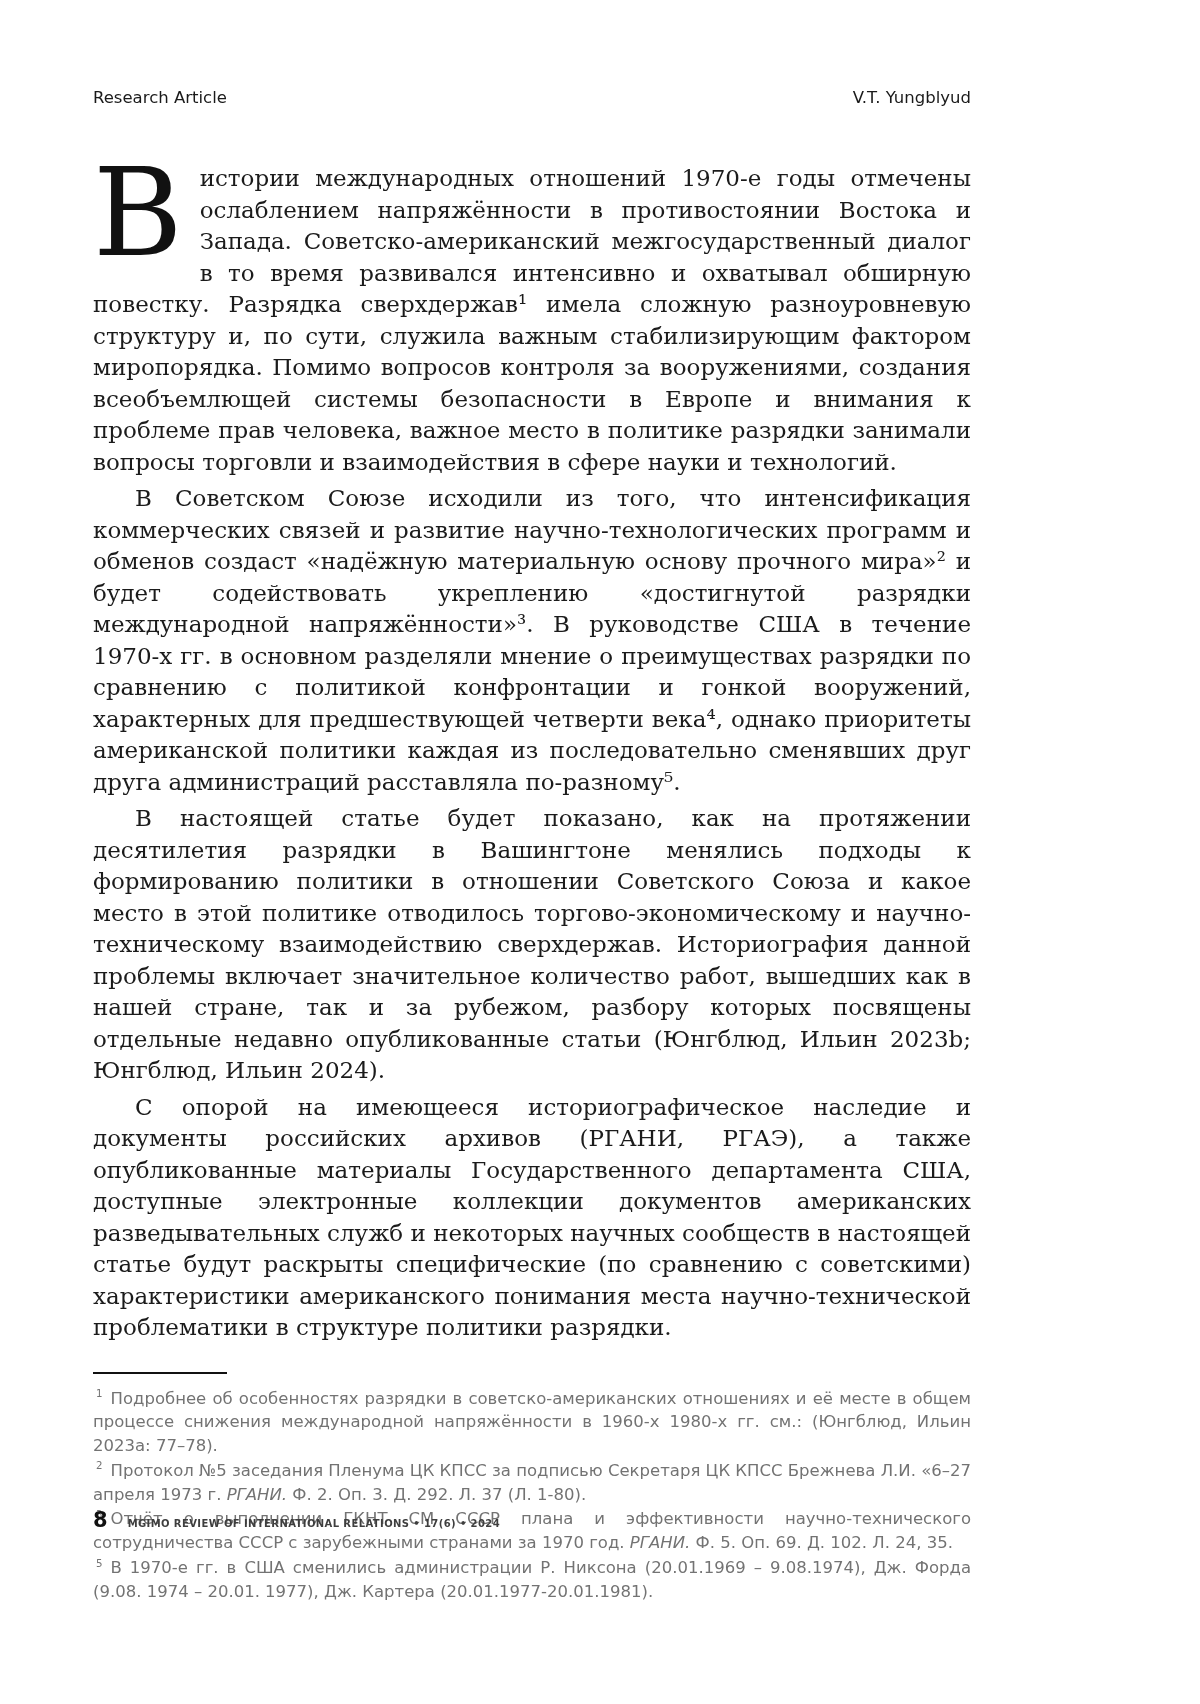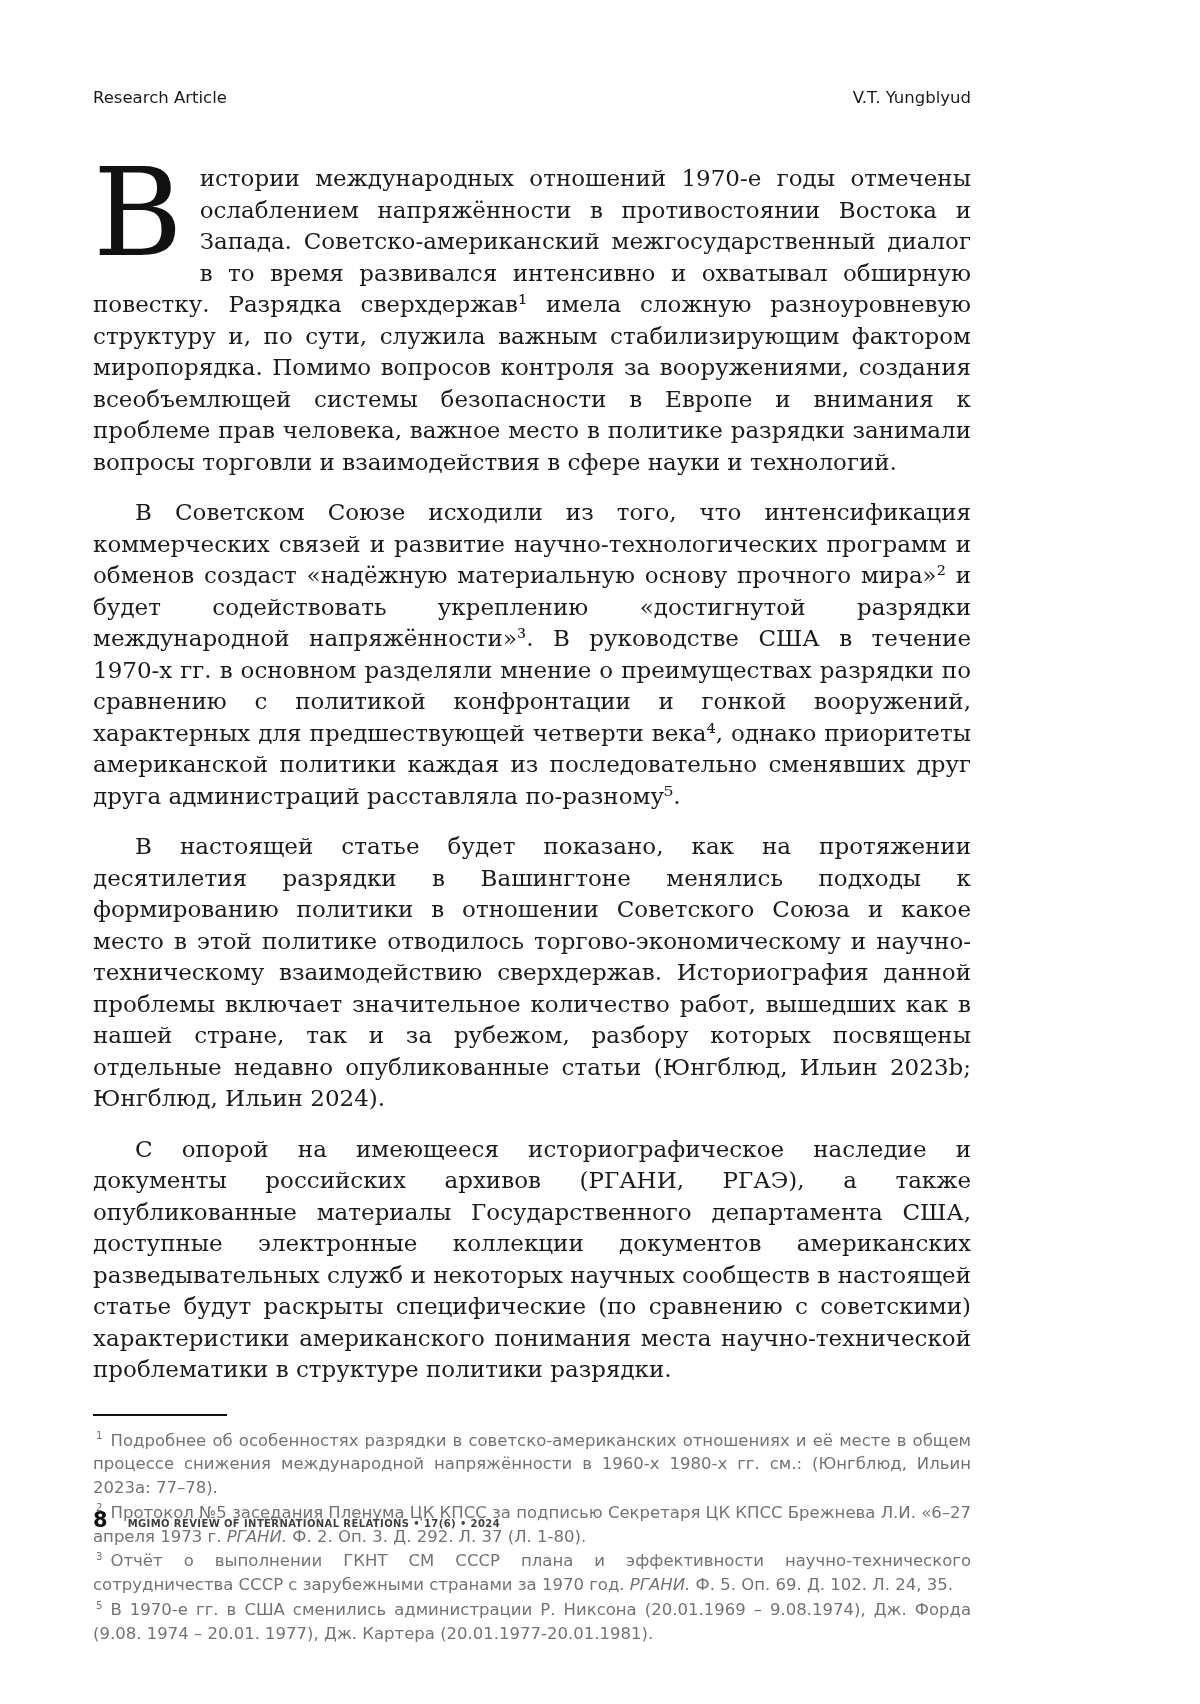--- a/index.html
+++ b/index.html
@@ -28,21 +28,21 @@
   }
 
   
   .body-text {
     margin-top: 56px;
     font-size: 23px;
     line-height: 31.5px;
     text-align: justify;
   }
   .para { text-align: justify; }
-  .para + .para { margin-top: 19px; }
+  .para + .para { margin-top: 5px; }
   .para.indent { text-indent: 42px; }
 
   .dropcap {
     float: left;
     font-size: 122px;
     line-height: 0.78;
     padding: 3px 17px 0 0;
     color: #111;
   }
 

